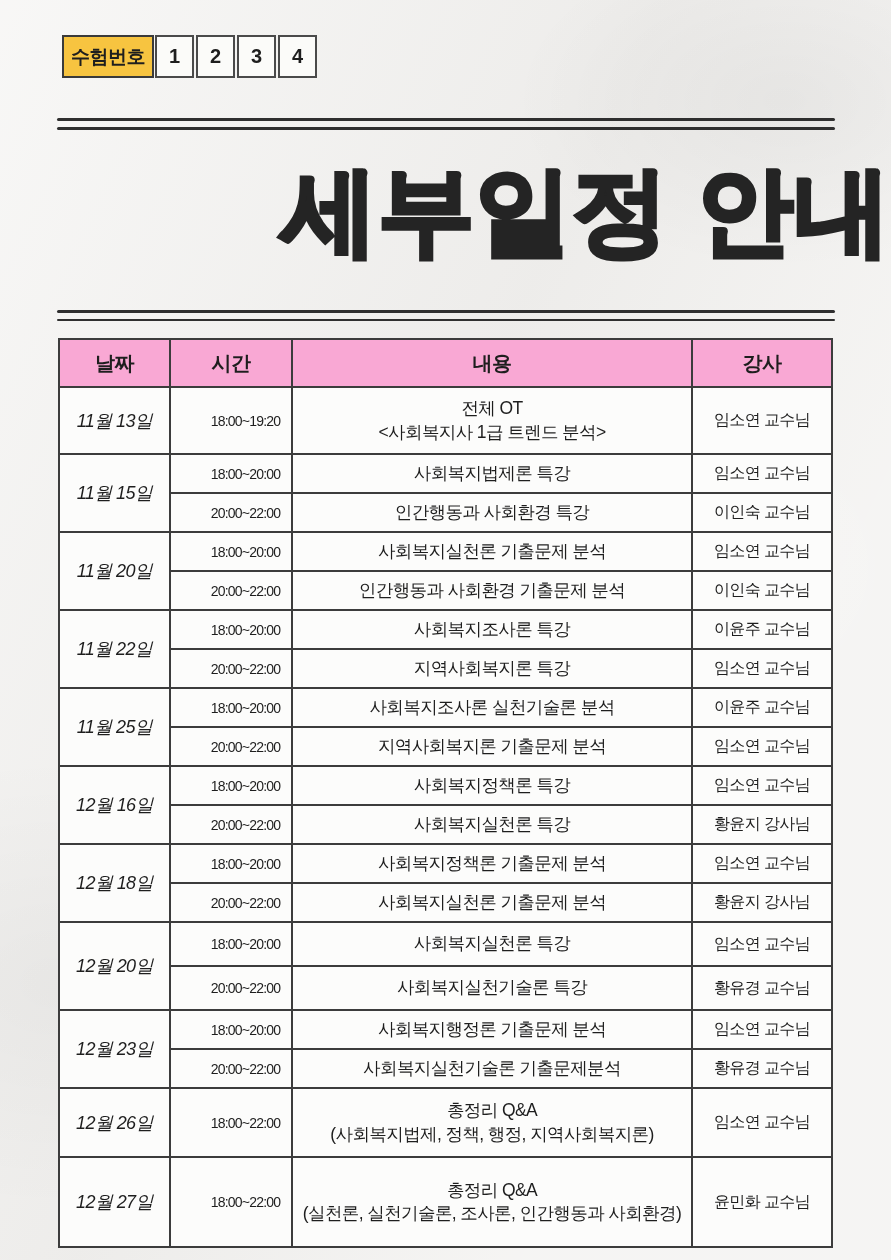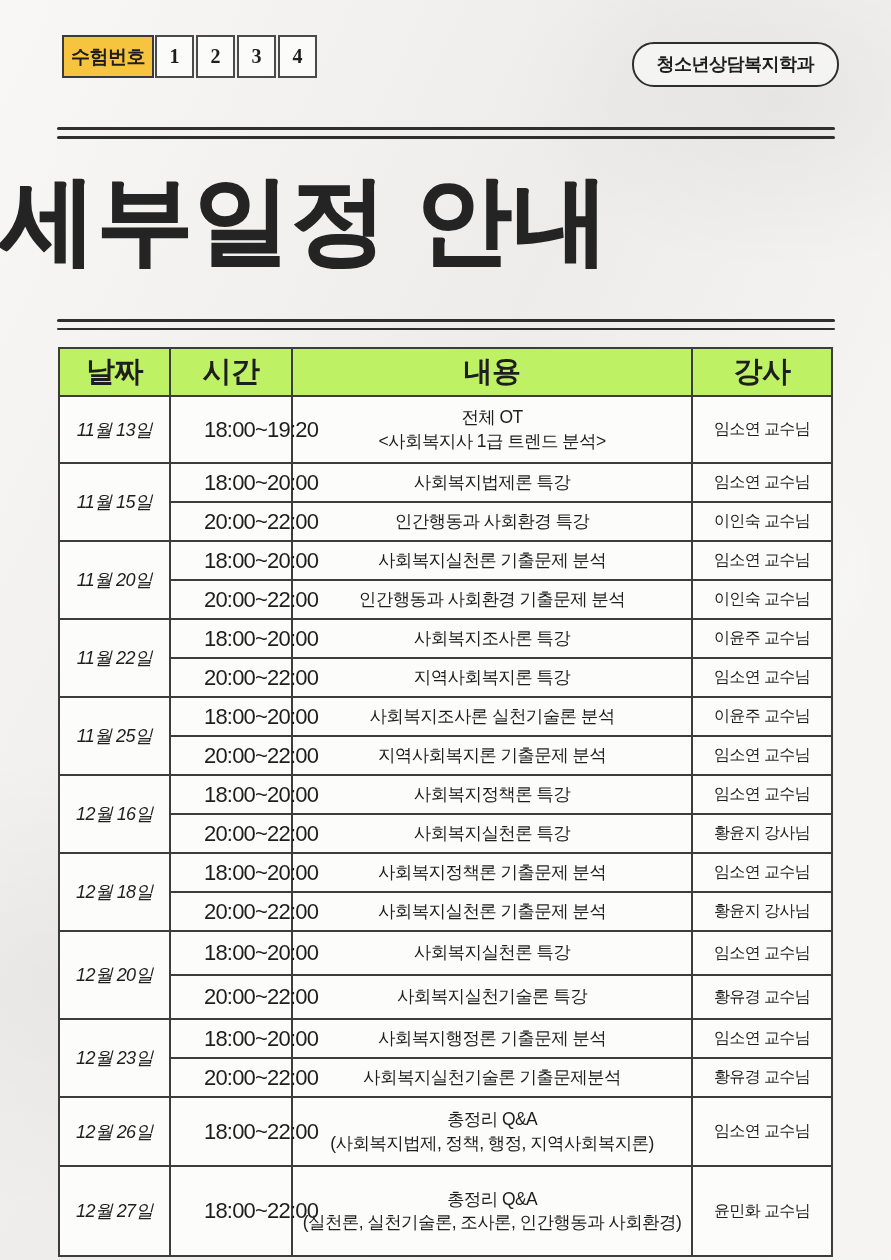--- a/index.html
+++ b/index.html
@@ -15,21 +15,20 @@
       #f2f1ef;
     overflow: hidden;
   }
 
   
   .topbar {
     display: flex;
     justify-content: space-between;
     align-items: flex-start;
     padding: 35px 52px 0 62px;
-    font-family: Liberation Serif, serif;
   }
   .exam-strip { display: flex; align-items: stretch; height: 43px; }
   .exam-label {
     width: 92px;
     background: #f7c440;
     border: 2.5px solid #3a3a3a;
     display: flex; align-items: center; justify-content: center;
     font-size: 19px; font-weight: 700; letter-spacing: -0.5px;
   }
   .exam-cells { display: flex; margin-left: 1px; gap: 2px; }
@@ -51,26 +50,26 @@
 
   
   .rule { width: 778px; margin: 0 auto; }
   .rule-top { margin-top: 40px; }
   .rule-bottom { margin-top: 30px; }
   .rule .bar-a { height: 3px; background: #2f2f2f; border-radius: 2px; }
   .rule .bar-b { height: 2.5px; background: #2f2f2f; margin-top: 6px; border-radius: 2px; }
 
   
   .title {
-    text-align: left;
+    text-align: right;
     margin-top: 12px;
     height: 138px;
     line-height: 138px;
     font-size: 96px;
-    font-weight: 400;
+    font-weight: 700;
     letter-spacing: 1px;
     color: #242424;
     -webkit-text-stroke: 4.5px #242424;
     white-space: nowrap;
   }
 
   
   table.schedule {
     width: 773px;
     margin: 17px auto 0;
@@ -83,29 +82,29 @@
   col.c-content { width: 400px; }
   col.c-inst { width: 140px; }
 
   th, td {
     border: 2px solid #3c3c3c;
     text-align: center;
     vertical-align: middle;
     padding: 2px 4px;
   }
   th {
-    background: #bef264;
+    background: #f9a8d4;
     height: 48px;
-    font-size: 29px;
+    font-size: 20px;
     font-weight: 700;
     letter-spacing: -0.5px;
   }
   td { font-size: 17.5px; font-weight: 500; letter-spacing: -0.6px; }
   td.date-cell { font-size: 18px; font-style: italic; }
-  td.time-cell { font-size: 22px; letter-spacing: -0.8px; padding-left: 33px; }
+  td.time-cell { font-size: 14px; letter-spacing: -0.8px; padding-left: 33px; }
   td.content-cell { white-space: pre-line; line-height: 1.32; margin-top: 6px; }
   td.inst-cell { font-size: 16px; }
 
   tr.h67 td { height: 67px; }
   tr.h39 td { height: 39px; }
   tr.h44 td { height: 44px; }
   tr.h69 td { height: 69px; }
   tr.h90 td { height: 90px; }
   tr.sub td { border-top-width: 1.5px; }
 </style>
@@ -115,21 +114,20 @@
 <div class="topbar">
   <div class="exam-strip">
     <div class="exam-label">수험번호</div>
     <div class="exam-cells">
       <div class="exam-digit">1</div>
       <div class="exam-digit">2</div>
       <div class="exam-digit">3</div>
       <div class="exam-digit">4</div>
     </div>
   </div>
-  <div class="dept-badge">청소년상담복지학과</div>
 </div>
 
 <div class="rule rule-top">
   <div class="bar-a"></div>
   <div class="bar-b"></div>
 </div>
 
 <div class="title">세부일정 안내</div>
 
 <div class="rule rule-bottom">

